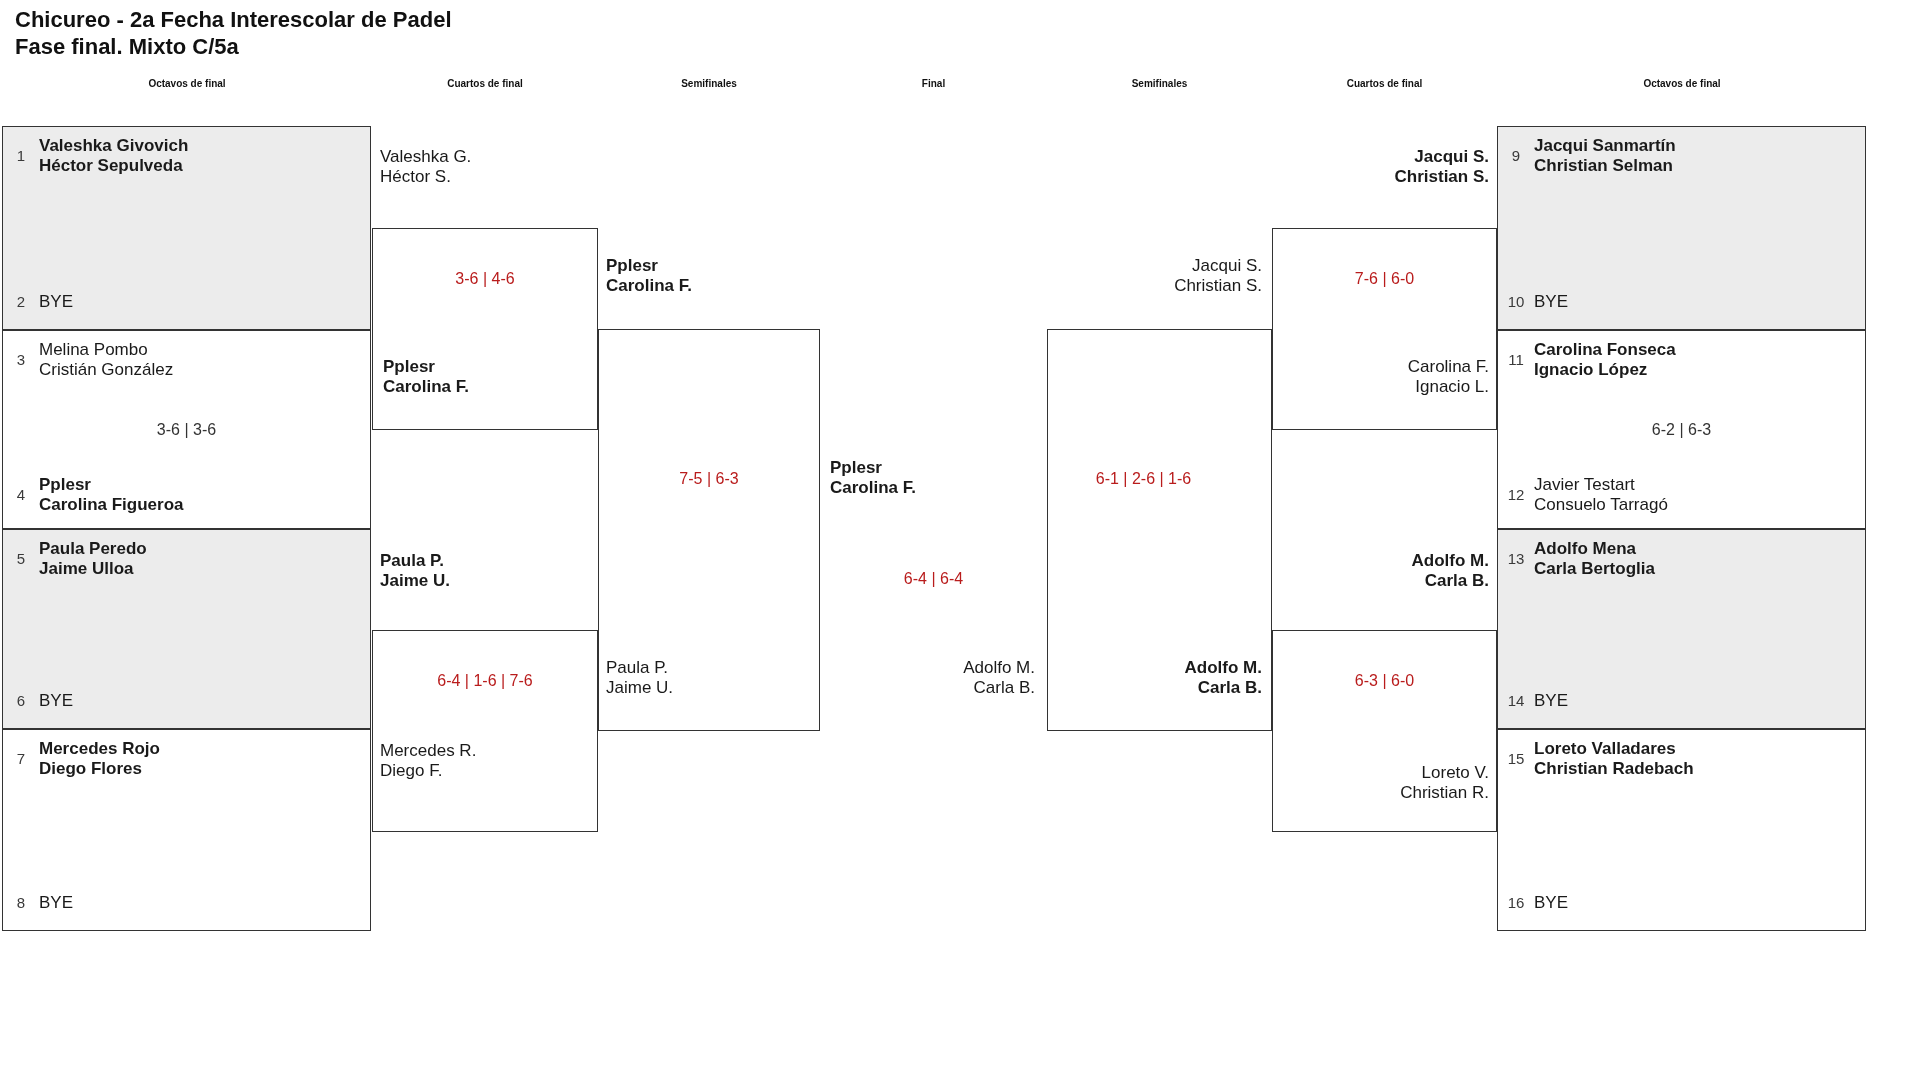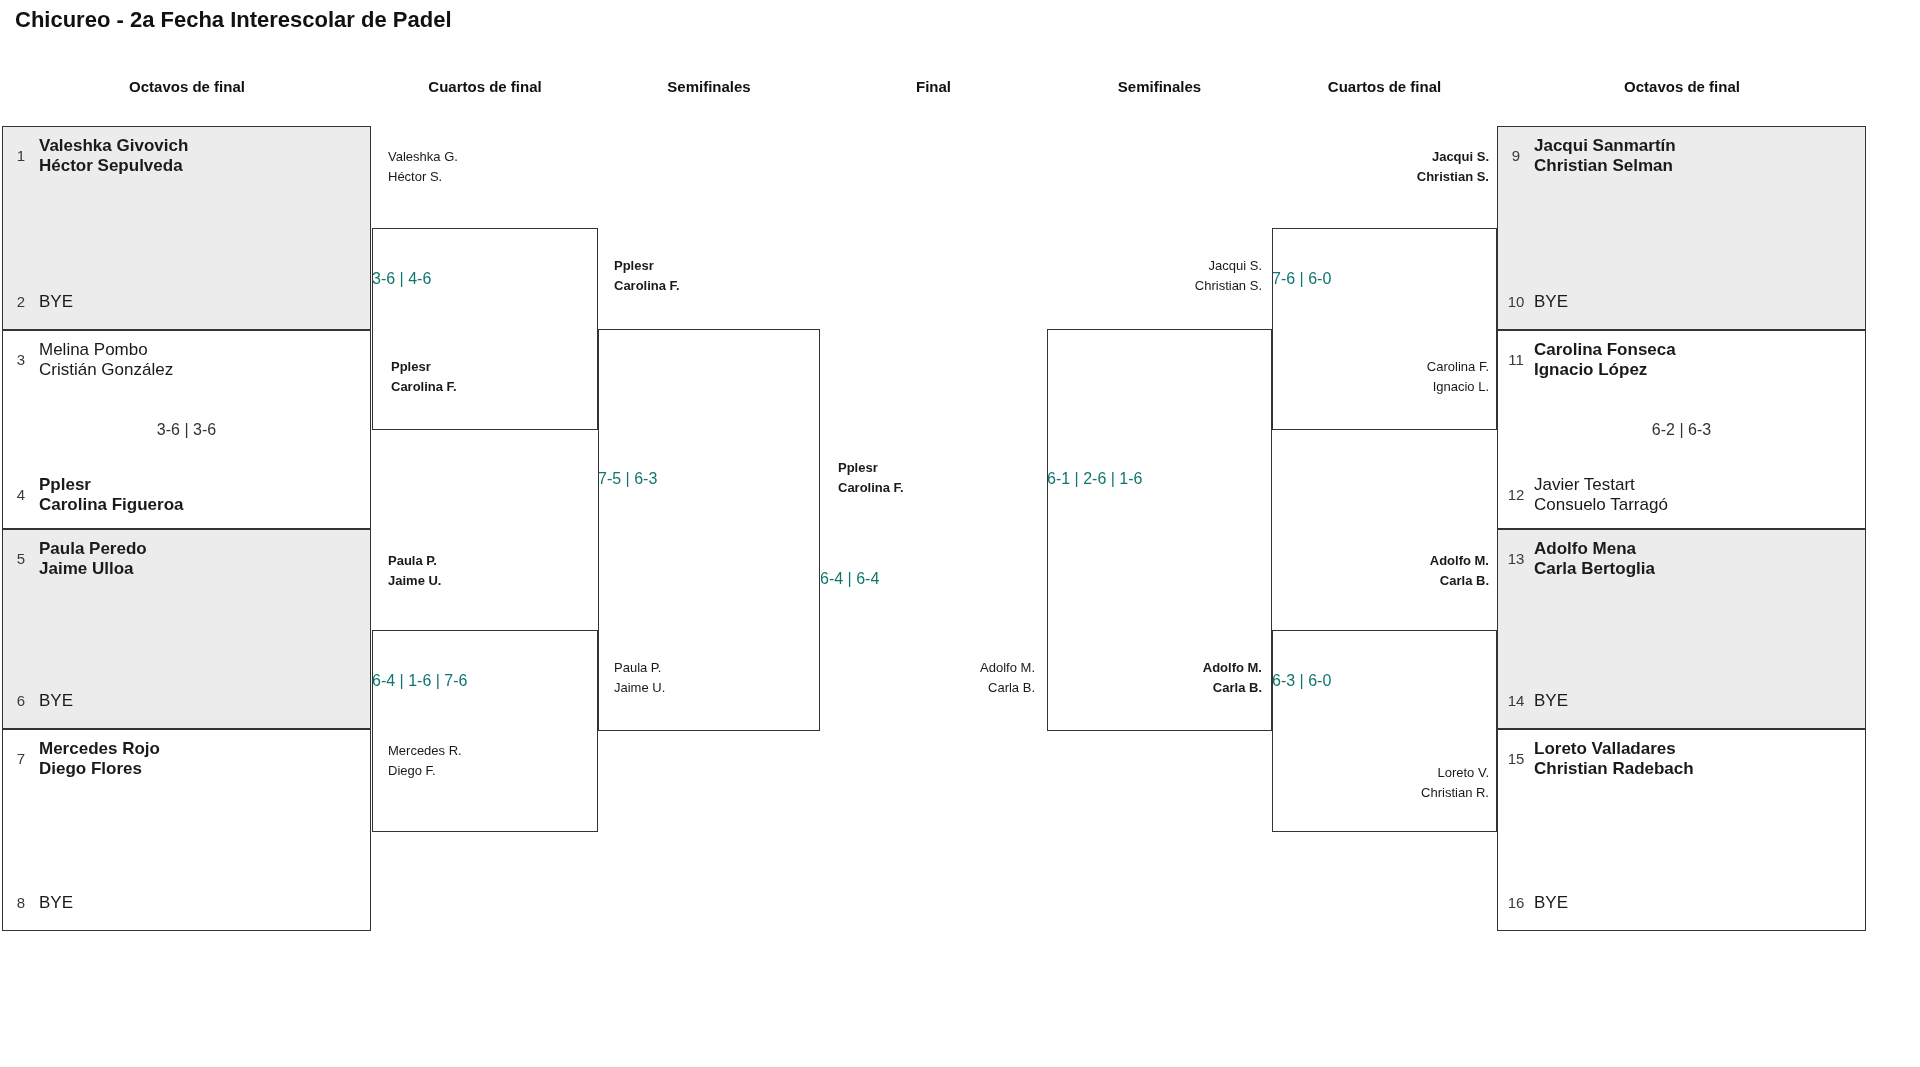--- a/index.html
+++ b/index.html
@@ -8,50 +8,51 @@
 
   
   .title{position:absolute;left:3px;top:6px;font-size:22px;font-weight:700;line-height:27px;color:#111;margin-left:12px;}
 
   
   .logo{position:absolute;left:1685px;top:4px;width:225px;height:62px;}
   .dot{position:absolute;border-radius:50%;}
   .logo-text{position:absolute;left:72px;top:8px;font-size:42px;font-weight:700;color:#76b82a;letter-spacing:-2px;}
 
   
-  .rheader{position:absolute;top:78px;text-align:center;font-size:15px;font-weight:700;color:#111;}
+  .rheader{position:absolute;top:78px;text-align:center;font-size:10px;font-weight:700;color:#111;}
 
   
   .obox{position:absolute;border:1px solid #333;background:#fff;box-sizing:border-box;}
   .obox.shaded{background:#ececec;}
   .teamrow{display:flex;gap:9px;align-items:center;}
   .teamrow.toprow{position:absolute;top:9px;left:9px;right:6px;}
   .teamrow.bottomrow{position:absolute;bottom:14px;left:9px;}
   .teamrow.byerow{position:absolute;bottom:18px;left:9px;}
   .seed{font-size:15px;color:#3a3a3a;min-width:18px;text-align:center;flex:0 0 auto;}
   .tnames{font-size:17px;line-height:19.5px;}
   .bold{font-weight:700;}
   .cscore{position:absolute;left:0;right:0;top:50%;transform:translateY(-50%);
           text-align:center;font-size:16px;color:#333;}
 
   
   .rect{position:absolute;border:1px solid #333;box-sizing:border-box;background:transparent;}
 
   
-  .mteam{position:absolute;font-size:13px;line-height:19.5px;margin-left:8px;}
+  .mteam{position:absolute;font-size:17px;line-height:19.5px;}
   .mteam.ralign{text-align:right;}
-  .mscore{position:absolute;font-size:16px;color:#0f766e;}
+  .mscore{position:absolute;text-align:center;font-size:16px;color:#b91c1c;}
 </style>
 </head>
 <body>
 
 <div class="stage">
 
   <div class="title">
     <div>Chicureo - 2a Fecha Interescolar de Padel</div>
+    <div>Fase final. Mixto C/5a</div>
   </div>
 
 
   <div class="rheader" style="left:2px;width:370px">Octavos de final</div>
   <div class="rheader" style="left:372px;width:226px">Cuartos de final</div>
   <div class="rheader" style="left:598px;width:222px">Semifinales</div>
   <div class="rheader" style="left:820px;width:227px">Final</div>
   <div class="rheader" style="left:1047px;width:225px">Semifinales</div>
   <div class="rheader" style="left:1272px;width:225px">Cuartos de final</div>
   <div class="rheader" style="left:1497px;width:370px">Octavos de final</div>

